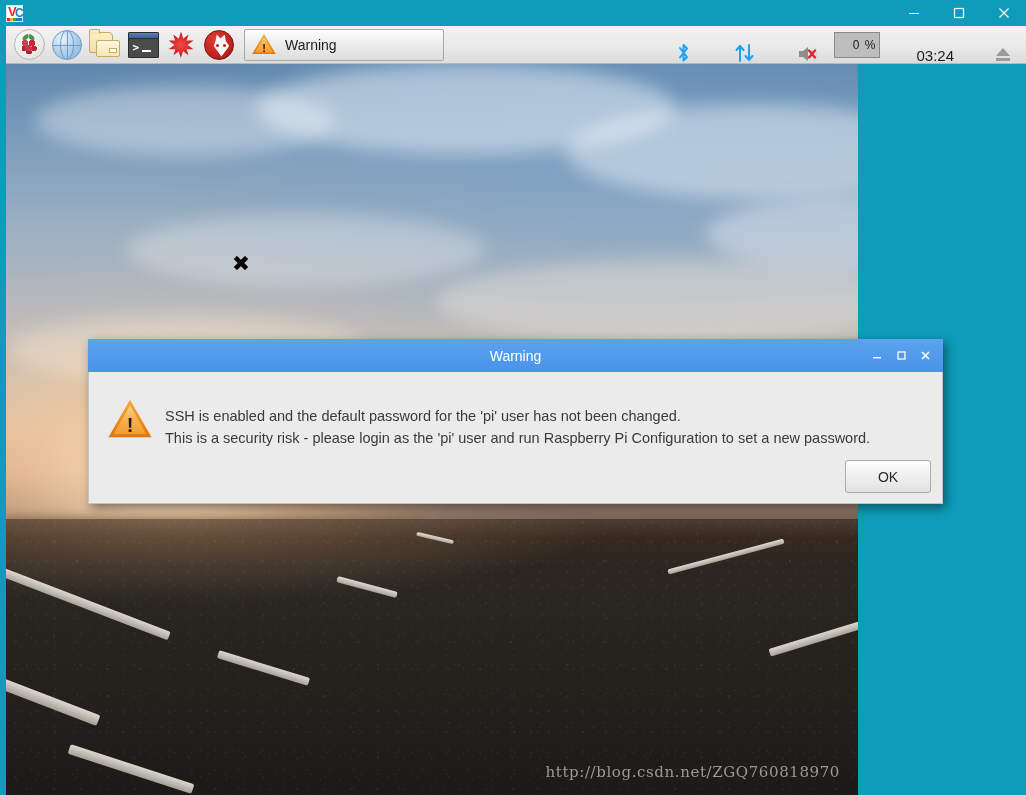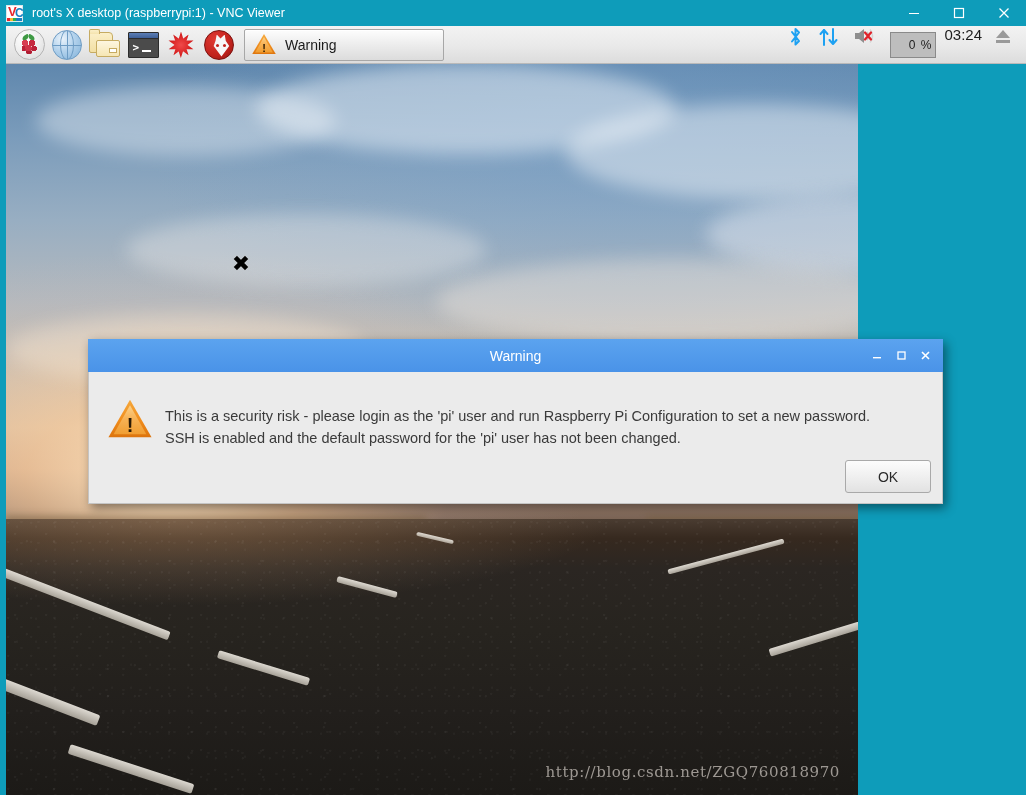--- a/index.html
+++ b/index.html
@@ -363,24 +363,25 @@
   #tray {
     position: absolute;
     right: 6px;
     top: 0;
     height: 38px;
     display: flex;
     align-items: center;
   }
   .tray-item {
     display: flex;
-    align-items: flex-start;
+    align-items: flex-end;
     justify-content: center;
     height: 38px;
     padding: 0 7px;
+    margin-left: 28px;
   }
   #cpu-box {
     width: 46px;
     height: 26px;
     background: #bdbdbd;
     border: 1px solid #8a8a8a;
     box-sizing: border-box;
     display: flex;
     align-items: center;
     justify-content: flex-end;
@@ -619,21 +620,20 @@
 <body>
 
 <div id="vnc-window">
 
   <div id="vnc-titlebar">
     <div id="vnc-logo">
       <span class="vnc-v">V</span>
       <span class="vnc-c">C</span>
       <span class="vnc-stripes"></span>
     </div>
-    <span id="vnc-title-text">root's X desktop (raspberrypi:1) - VNC Viewer</span>
 
     <div id="vnc-winbuttons">
       <div class="vnc-wbtn">
         <svg width="12" height="12" viewBox="0 0 12 12">
             <rect x="1" y="6" width="10" height="1" fill="#ffffff"></rect>
           </svg>
       </div>
       <div class="vnc-wbtn">
         <svg width="12" height="12" viewBox="0 0 12 12">
             <rect x="1.5" y="1.5" width="9" height="9" fill="none" stroke="#ffffff" stroke-width="1.2"></rect>
@@ -706,22 +706,22 @@
       </div>
 
       <div id="dlg-body">
         <div id="dlg-icon" class="warn-tri">
           <span class="tri-outer"></span>
           <span class="tri-inner"></span>
           <span class="bang" style="font-size:20px; line-height:52px;">!</span>
         </div>
 
         <div id="dlg-text">
+          <div class="dlg-line">SSH is enabled and the default password for the 'pi' user has not been changed.</div>
           <div class="dlg-line">This is a security risk - please login as the 'pi' user and run Raspberry Pi Configuration to set a new password.</div>
-          <div class="dlg-line">SSH is enabled and the default password for the 'pi' user has not been changed.</div>
         </div>
 
         <div id="ok-button">OK</div>
       </div>
     </div>
 
     <div id="taskbar">
 
       <div id="launchers">
         <div class="launcher">

